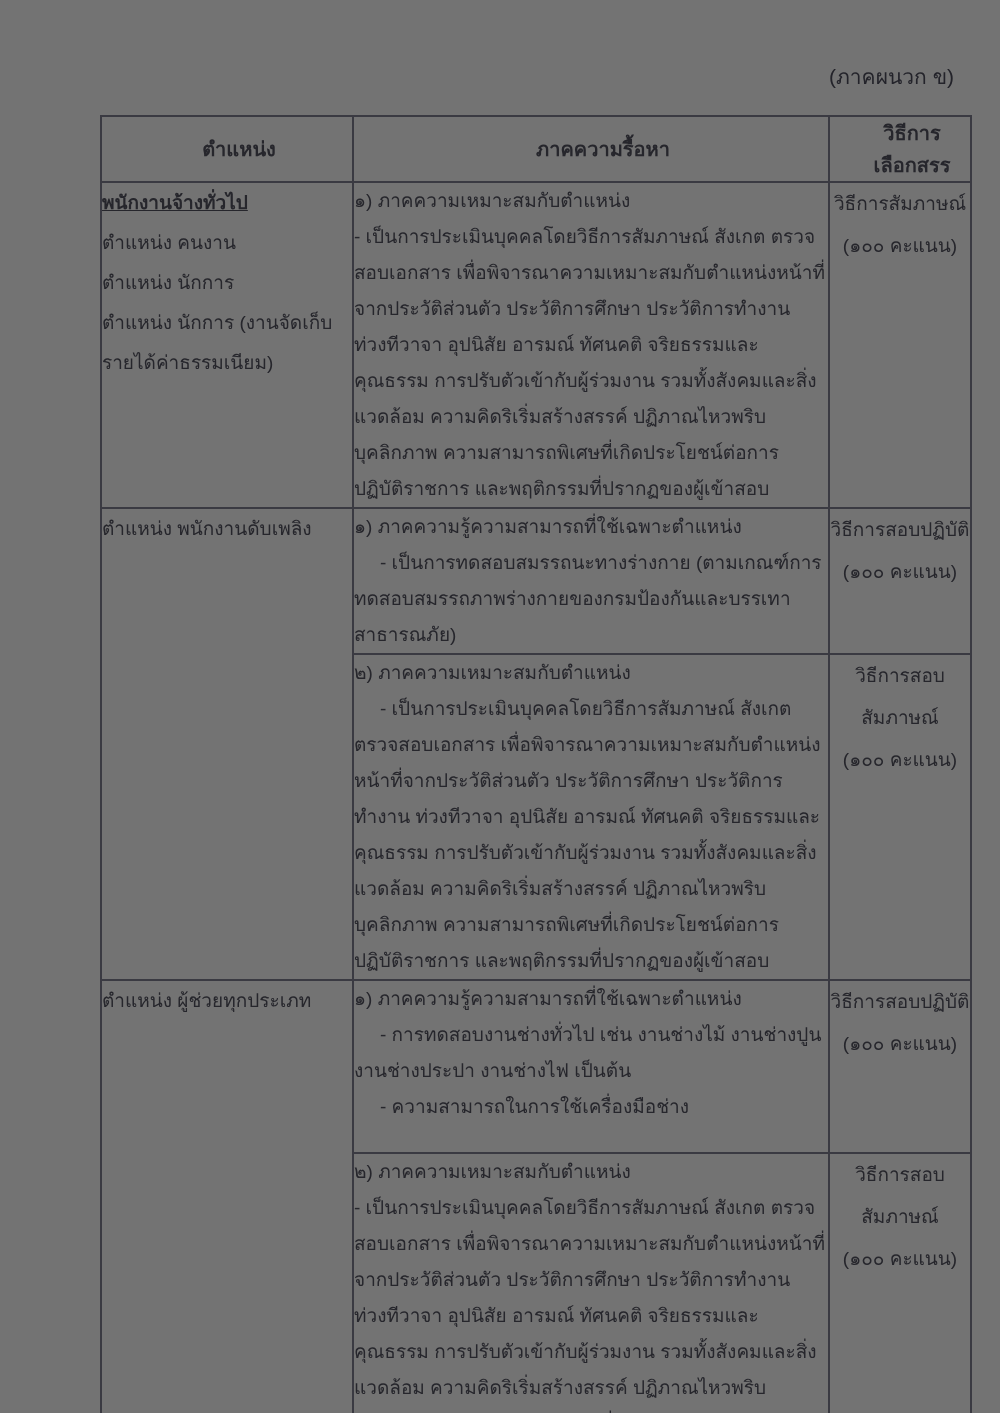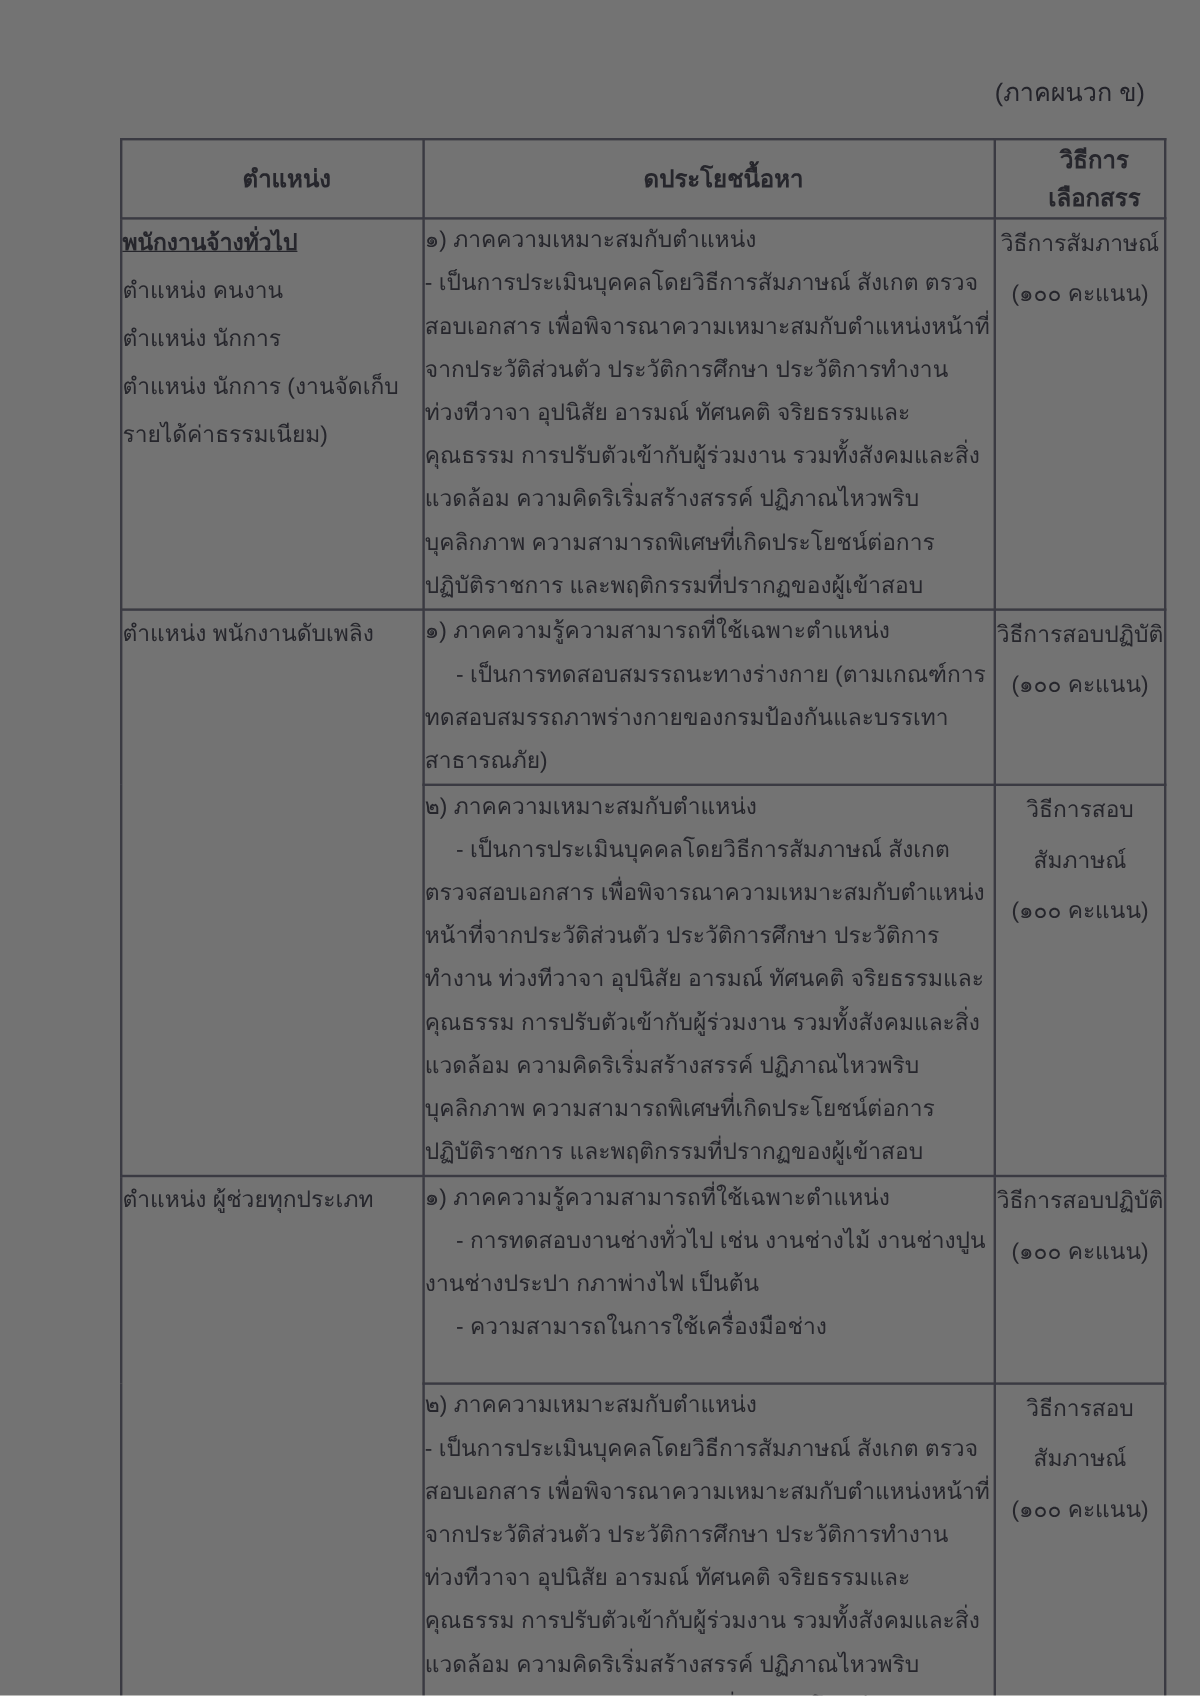--- a/index.html
+++ b/index.html
@@ -90,21 +90,21 @@
   <table class="doc-table">
     <colgroup>
       <col class="col-pos">
       <col class="col-scope">
       <col class="col-method">
     </colgroup>
 
     <tbody>
         <tr class="head-row">
       <th>ตำแหน่ง</th>
-      <th>ดประโยชนื้อหา</th>
+      <th>ภาคความรื้อหา</th>
       <th>วิธีการเลือกสรร</th>
     </tr>
 
     <tr class="row-a">
       <td class="pos-cell">
         <div class="group-title">พนักงานจ้างทั่วไป</div>
         <div>ตำแหน่ง คนงาน</div>
         <div>ตำแหน่ง นักการ</div>
         <div>ตำแหน่ง นักการ (งานจัดเก็บ รายได้ค่าธรรมเนียม)</div>
       </td>
@@ -142,21 +142,21 @@
         <div>(๑๐๐ คะแนน)</div>
       </td>
     </tr>
 
     <tr class="row-c1">
       <td class="pos-cell" rowspan="2">
         <div>ตำแหน่ง ผู้ช่วยทุกประเภท</div>
       </td>
       <td class="scope-cell">
         <div class="block-heading">๑) ภาคความรู้ความสามารถที่ใช้เฉพาะตำแหน่ง</div>
-        <div class="para indent">- การทดสอบงานช่างทั่วไป เช่น งานช่างไม้ งานช่างปูน งานช่างประปา กภาพ่างไฟ เป็นต้น</div>
+        <div class="para indent">- การทดสอบงานช่างทั่วไป เช่น งานช่างไม้ งานช่างปูน งานช่างประปา งานช่างไฟ เป็นต้น</div>
         <div class="para indent">- ความสามารถในการใช้เครื่องมือช่าง</div>
       </td>
       <td class="method-cell">
         <div>วิธีการสอบปฏิบัติ</div>
         <div>(๑๐๐ คะแนน)</div>
       </td>
     </tr>
     <tr class="row-c2">
       <td class="scope-cell">
         <div class="block-heading">๒) ภาคความเหมาะสมกับตำแหน่ง</div>

